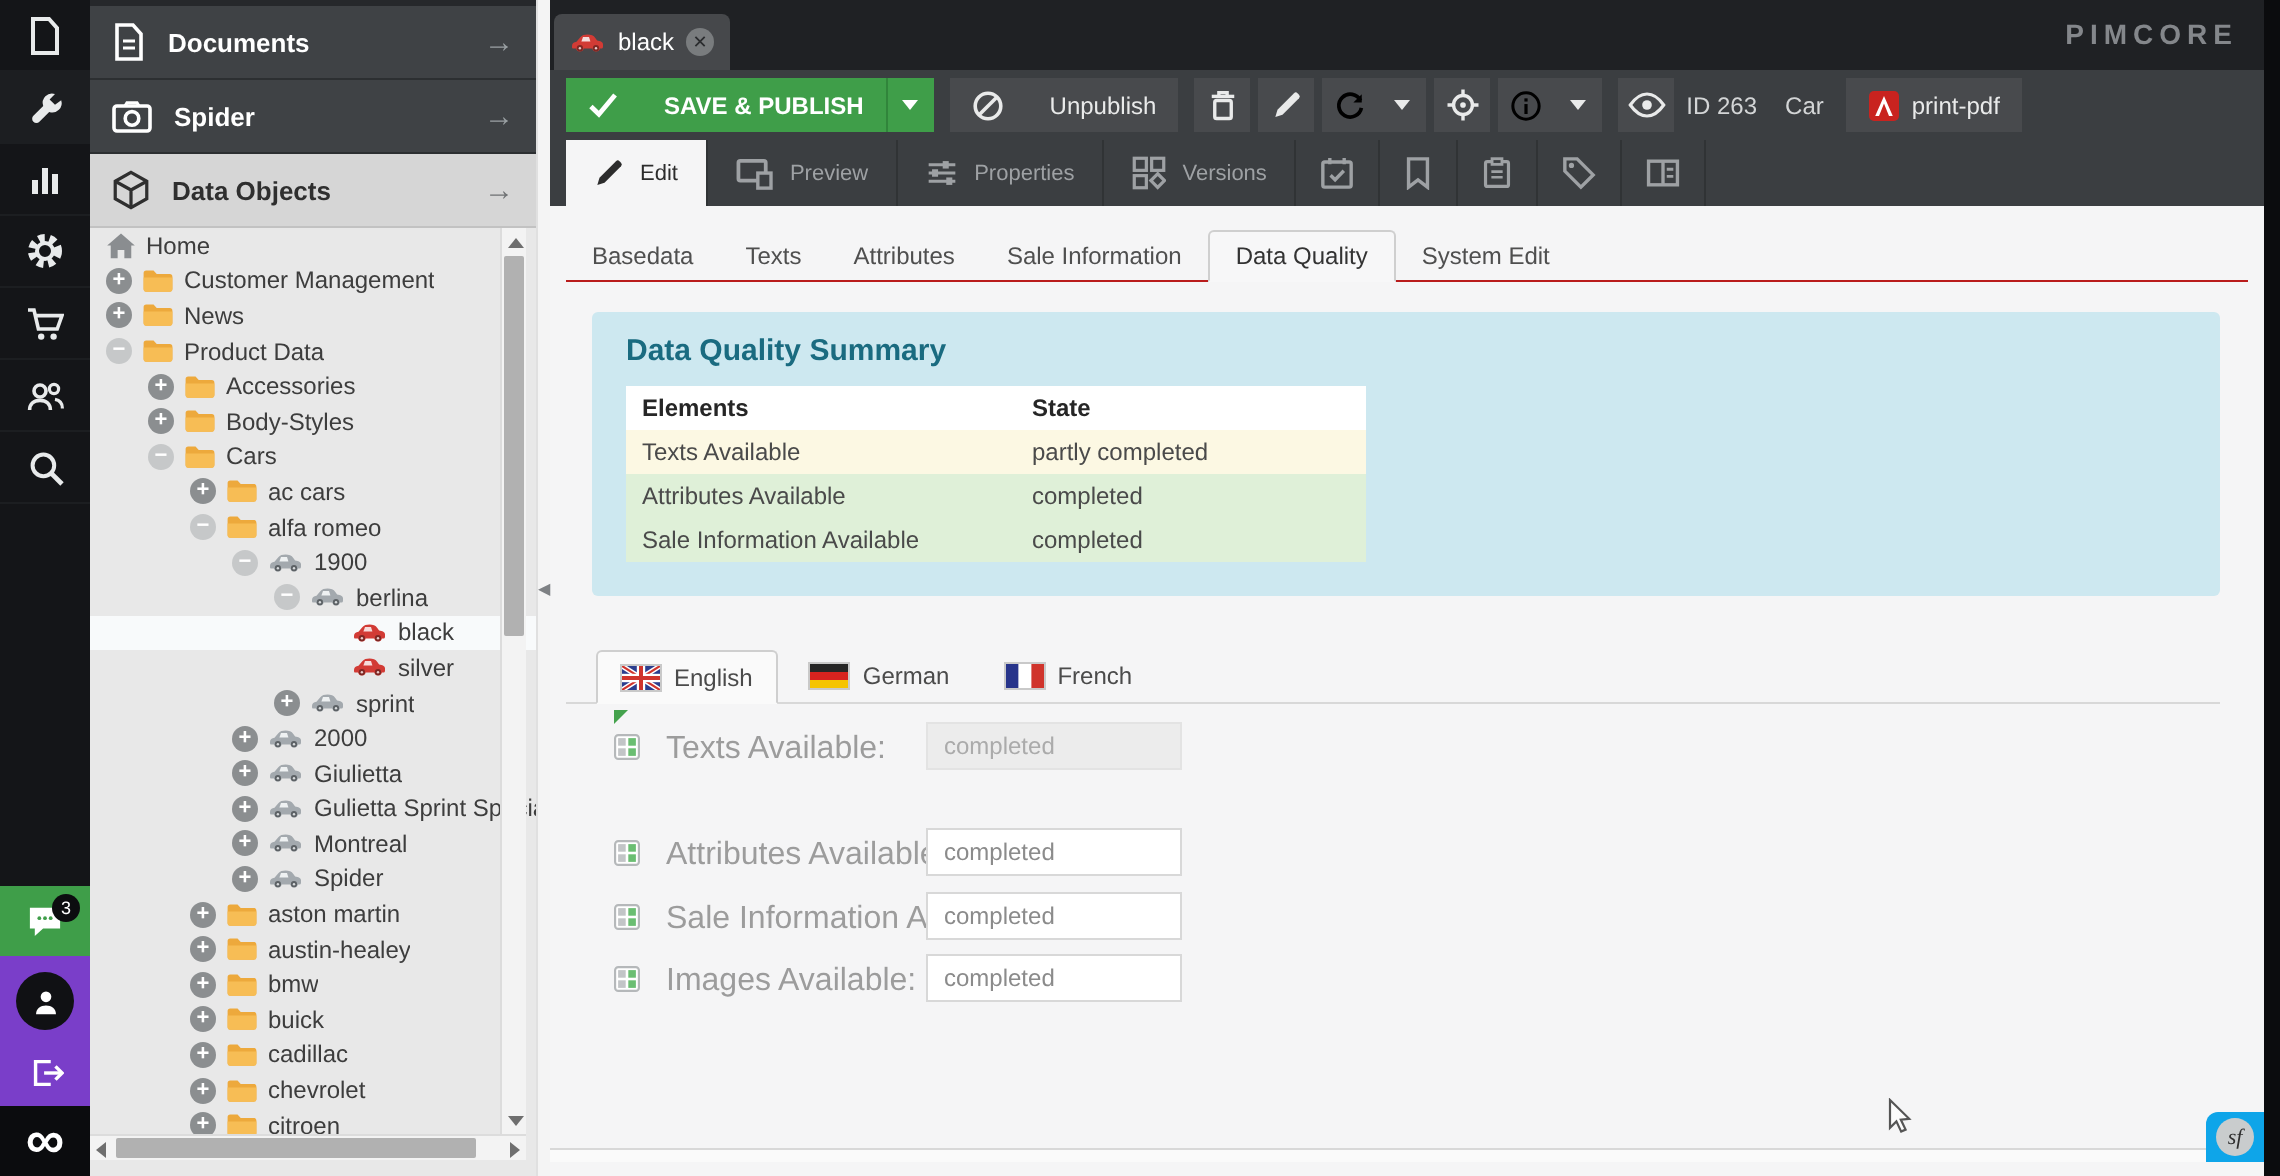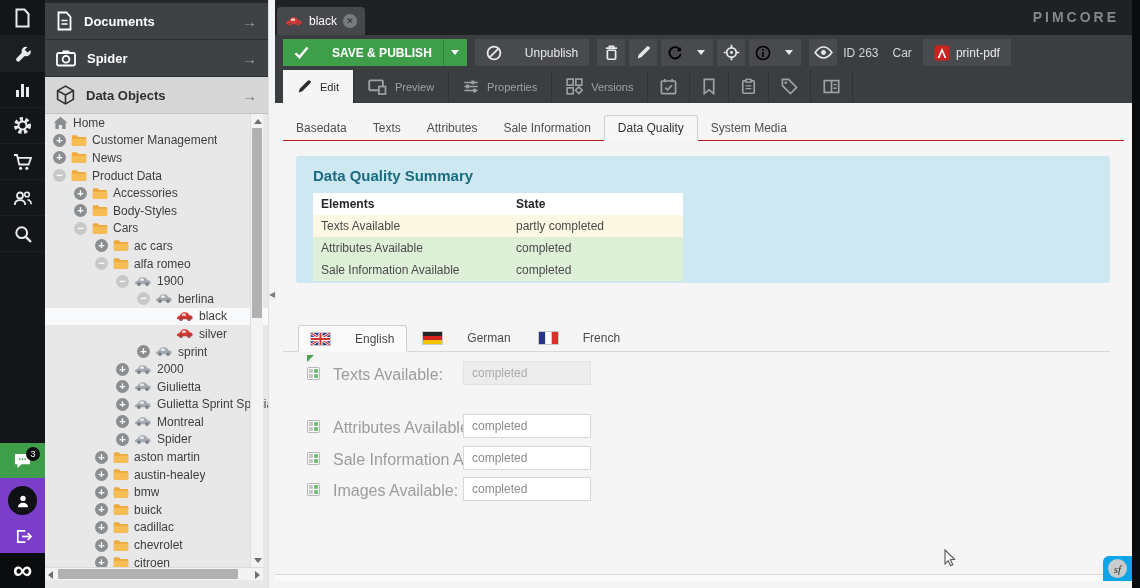--- a/index.html
+++ b/index.html
@@ -76,31 +76,31 @@
   .mtab.icon-only { padding:0 12px; }
   .mtab.active { background:#f5f5f6; color:#2c2c2c; }
 
   .content { position:absolute; left:0; top:103px; width:100%; height:478px; background:#f5f5f6; overflow:hidden; }
   .bottombar { position:absolute; left:0; bottom:0; width:100%; height:7px; background:#fafafa; border-top:1px solid #d8d8d8; }
 
   .subtabs { position:absolute; left:8px; right:8px; top:12px; height:26px; border-bottom:1px solid #b91c1c; display:flex; align-items:stretch; font-size:12px; color:#4f4f4f; }
   .subtab { padding:0 13px; display:flex; align-items:center; cursor:pointer; }
   .subtab.active { margin-bottom:-1px; background:#f7f7f8; border:1px solid #cfcfcf; border-bottom:1px solid #f7f7f8; border-radius:3px 3px 0 0; color:#333; }
 
-  .dq-panel { position:absolute; left:21px; top:53px; width:814px; height:127px; background:#cde8f0; border-radius:3px; padding:10px 17px; }
+  .dq-panel { position:absolute; left:21px; top:53px; width:814px; height:142px; background:#cde8f0; border-radius:3px; padding:10px 17px; }
   .dq-title { color:#1a6b80; font-size:15px; font-weight:bold; margin:1px 0 9px; }
   table.dq { border-collapse:collapse; font-size:12px; color:#4a4a4a; }
   table.dq th { background:#fff; text-align:left; font-weight:bold; color:#262626; padding:0 8px; height:22px; }
   table.dq td { padding:0 8px; height:22px; }
   table.dq .c-el { width:195px; } table.dq .c-st { width:175px; }
   tr.state-partial td { background:#fcf8e3; }
   tr.state-complete td { background:#dff0d8; }
 
   .langtabs { position:absolute; left:8px; right:22px; top:222px; height:27px; border-bottom:1px solid #d8d8d8; display:flex; align-items:stretch; font-size:12px; color:#4b4b4b; }
-  .langtab { display:flex; align-items:center; gap:25px; padding:0 12px; margin-right:4px; cursor:pointer; }
+  .langtab { display:flex; align-items:center; gap:7px; padding:0 12px; margin-right:4px; cursor:pointer; }
   .langtab.active { background:#fafafa; border:1px solid #cfcfcf; border-bottom:1px solid #fafafa; border-radius:3px 3px 0 0; margin-bottom:-1px; margin-left:15px; }
   .flag { width:19px; height:12px; outline:1px solid #c9c9c9; }
 
   .field-row { position:absolute; left:0; height:24px; width:100%; }
   .f-icon { position:absolute; left:32px; top:6px; }
   .f-label { position:absolute; left:48px; top:5px; font-size:16px; color:#9c9c9c;margin-left:10px; }
   .f-input { position:absolute; left:188px; top:0; width:128px; height:24px; border:1px solid #d8d8d8; background:#fff; color:#8b8b8b; font-size:12px; line-height:22px; padding-left:8px; }
   .field-row.disabled .f-input { background:#ececec; border-color:#e3e3e3; color:#ababab; }
   .dirty-marker { position:absolute; left:32px; top:-6px; width:0; height:0; border-top:7px solid #44a24d; border-right:7px solid transparent; }
 
@@ -802,21 +802,21 @@
         </div>
       </div>
 
     <div class="content">
       <div class="subtabs" id="subtabs">
           <div class="subtab">Basedata</div>
           <div class="subtab">Texts</div>
           <div class="subtab">Attributes</div>
           <div class="subtab">Sale Information</div>
           <div class="subtab active">Data Quality</div>
-          <div class="subtab">System Media</div>
+          <div class="subtab">System Edit</div>
         </div>
 
       <div class="dq-panel">
         <div class="dq-title">Data Quality Summary</div>
         <table class="dq">
           <thead>
             <tr>
               <th class="c-el">Elements</th>
               <th class="c-st">State</th>
             </tr>

